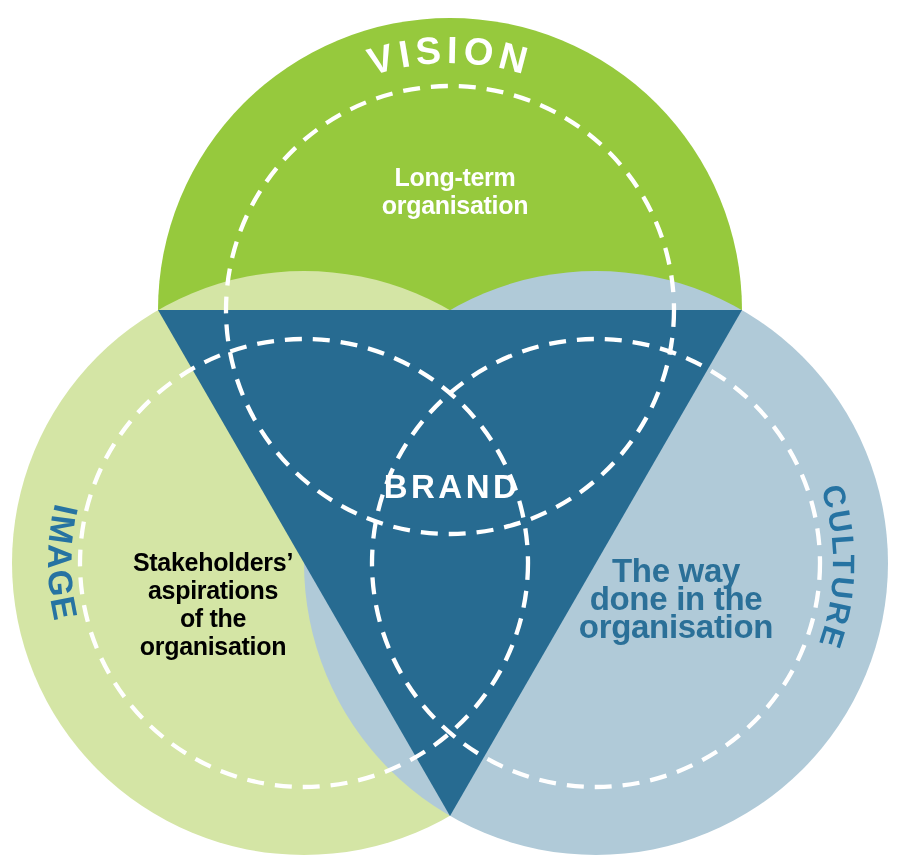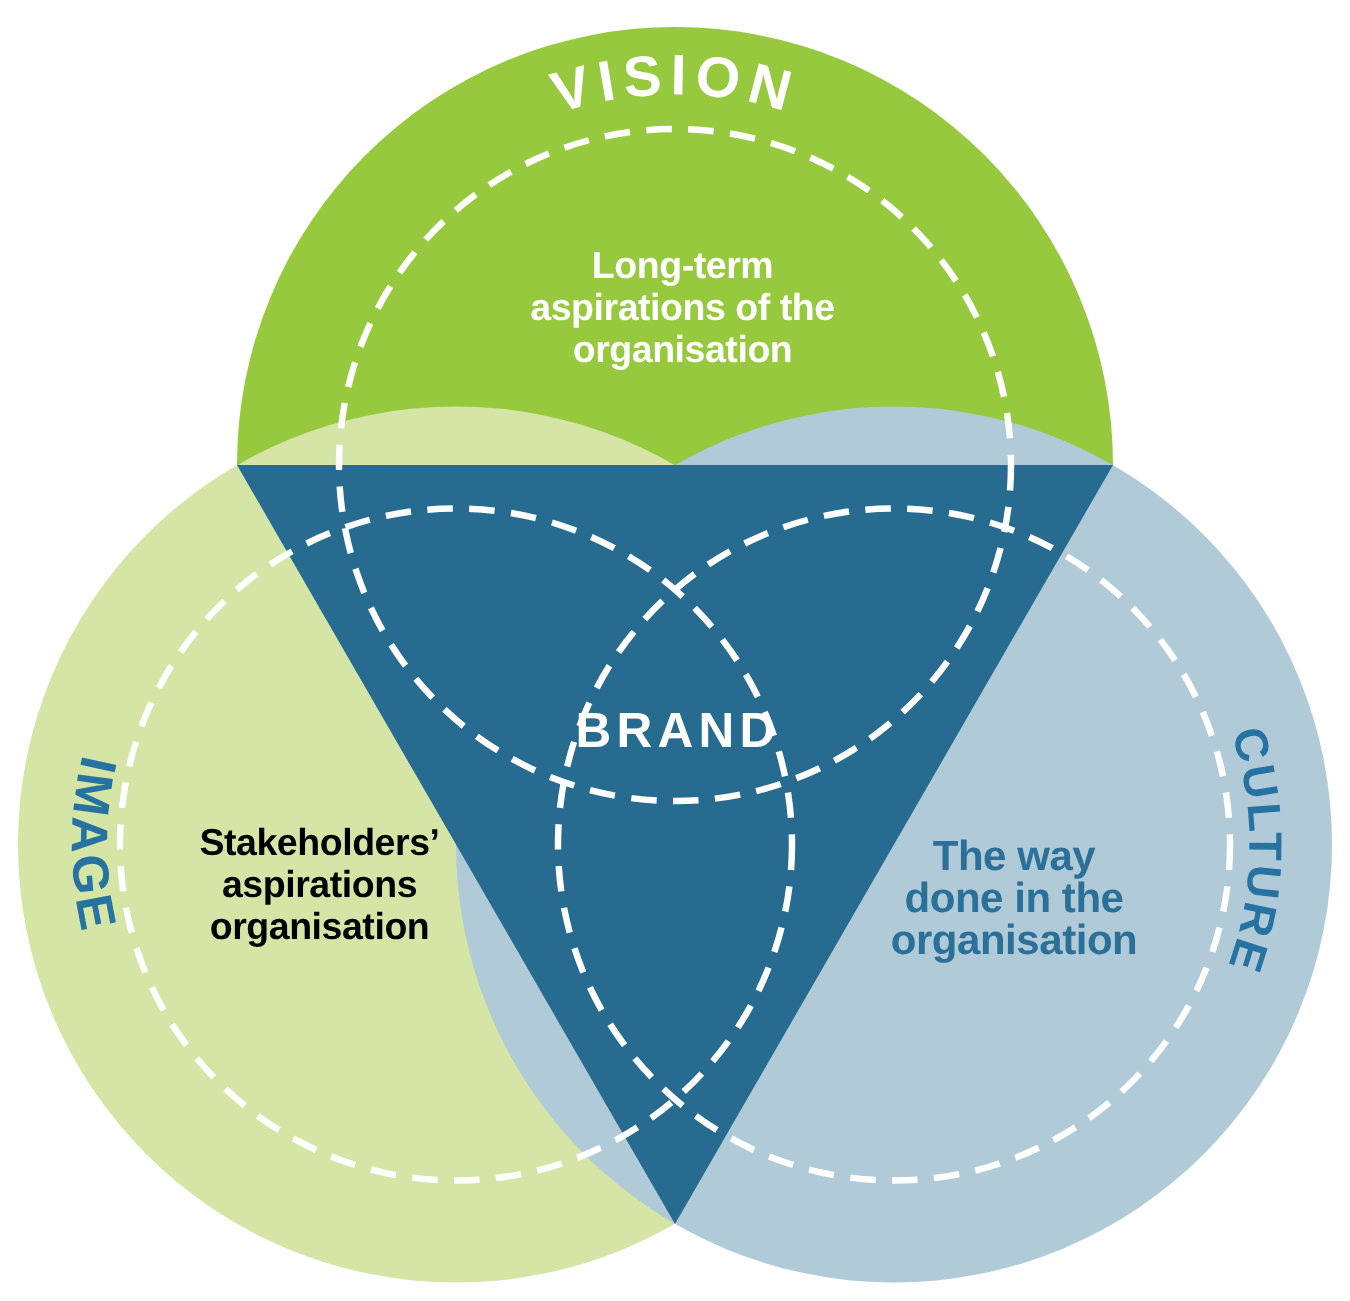--- a/index.html
+++ b/index.html
@@ -10,21 +10,21 @@
   .stage svg{position:absolute;left:0;top:0;}
   .dashed-ring{fill:none;stroke:#ffffff;stroke-width:4.3;stroke-dasharray:17 11;stroke-linecap:butt;}
   .arc-label{font-weight:bold;}
   .arc-label.vision{font-size:38px;letter-spacing:5px;}
   .arc-label.image{font-size:34px;letter-spacing:2px;}
   .arc-label.culture{font-size:31px;letter-spacing:2px;}
   .brand-label{font-weight:bold;font-size:33px;letter-spacing:3.5px;text-anchor:middle;}
   .desc{position:absolute;font-weight:bold;text-align:center;letter-spacing:-0.3px;}
   .desc-vision{left:300px;top:163px;width:310px;color:#ffffff;font-size:25px;line-height:28px;}
   .desc-image{left:73px;top:548px;width:280px;color:#000000;font-size:25px;line-height:28px;}
-  .desc-culture{left:536px;top:557px;width:280px;color:#2B7098;font-size:28px;line-height:28px;}
+  .desc-culture{left:536px;top:557px;width:280px;color:#2B7098;font-size:33px;line-height:28px;}
 </style>
 </head>
 <body>
 
 <div class="stage">
 
   <svg width="900" height="867" viewBox="0 0 900 867" xmlns="http://www.w3.org/2000/svg" xmlns:xlink="http://www.w3.org/1999/xlink">
 
     <defs>
       <path id="arc-vision" d="M 236.1 186.5 A 247 247 0 0 1 663.9 186.5"></path>
@@ -52,27 +52,27 @@
 
     <text class="arc-label culture" text-anchor="middle" fill="#2673A2">
       <textPath href="#arc-culture" xlink:href="#arc-culture" startOffset="50%">CULTURE</textPath>
     </text>
 
     <text class="brand-label" x="452" y="498" fill="#FFFFFF">BRAND</text>
   </svg>
 
   <div class="desc desc-vision">
     <div>Long-term</div>
-    <div>aspirations of the</div>
     <div>organisation</div>
   </div>
 
   <div class="desc desc-image">
     <div>Stakeholders’</div>
     <div>aspirations</div>
+    <div>of the</div>
     <div>organisation</div>
   </div>
 
   <div class="desc desc-culture">
     <div>The way</div>
     <div>done in the</div>
     <div>organisation</div>
   </div>
 
 </div>

